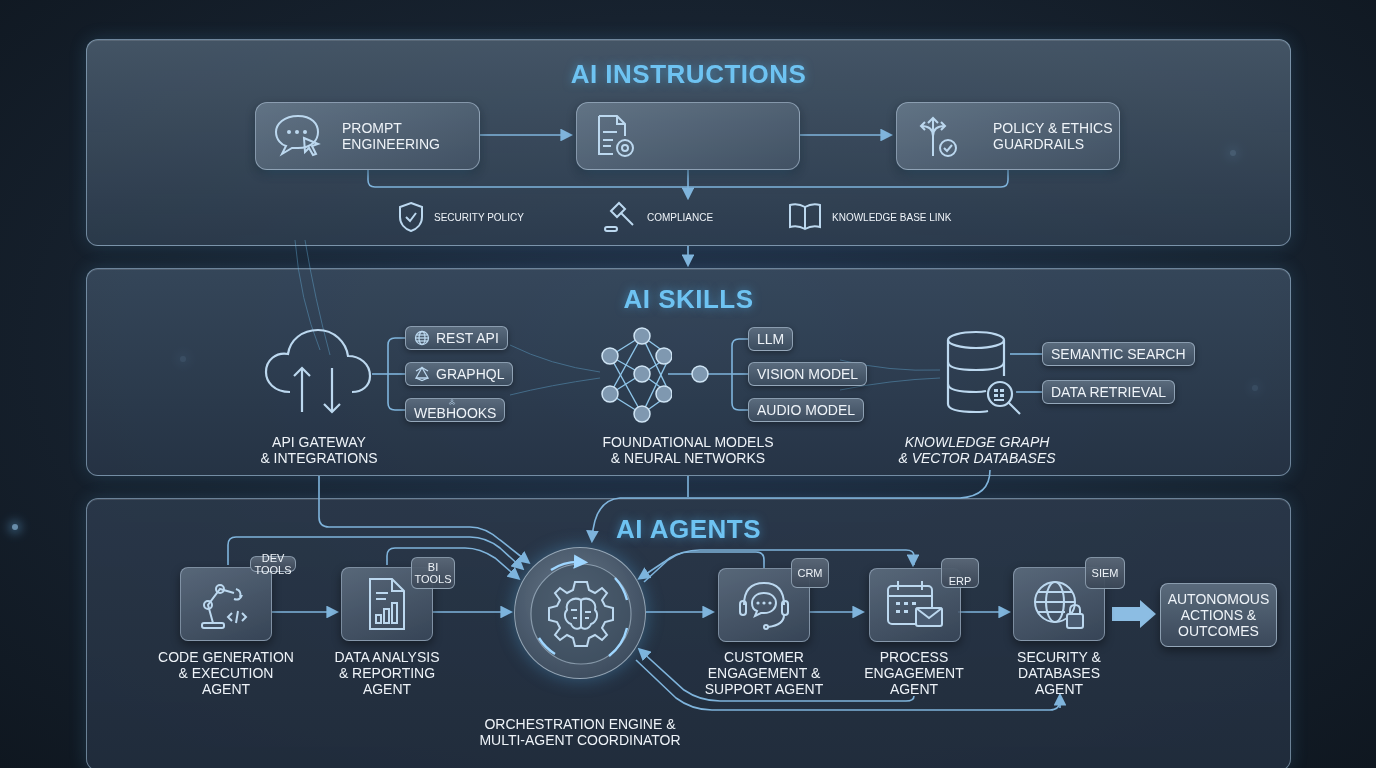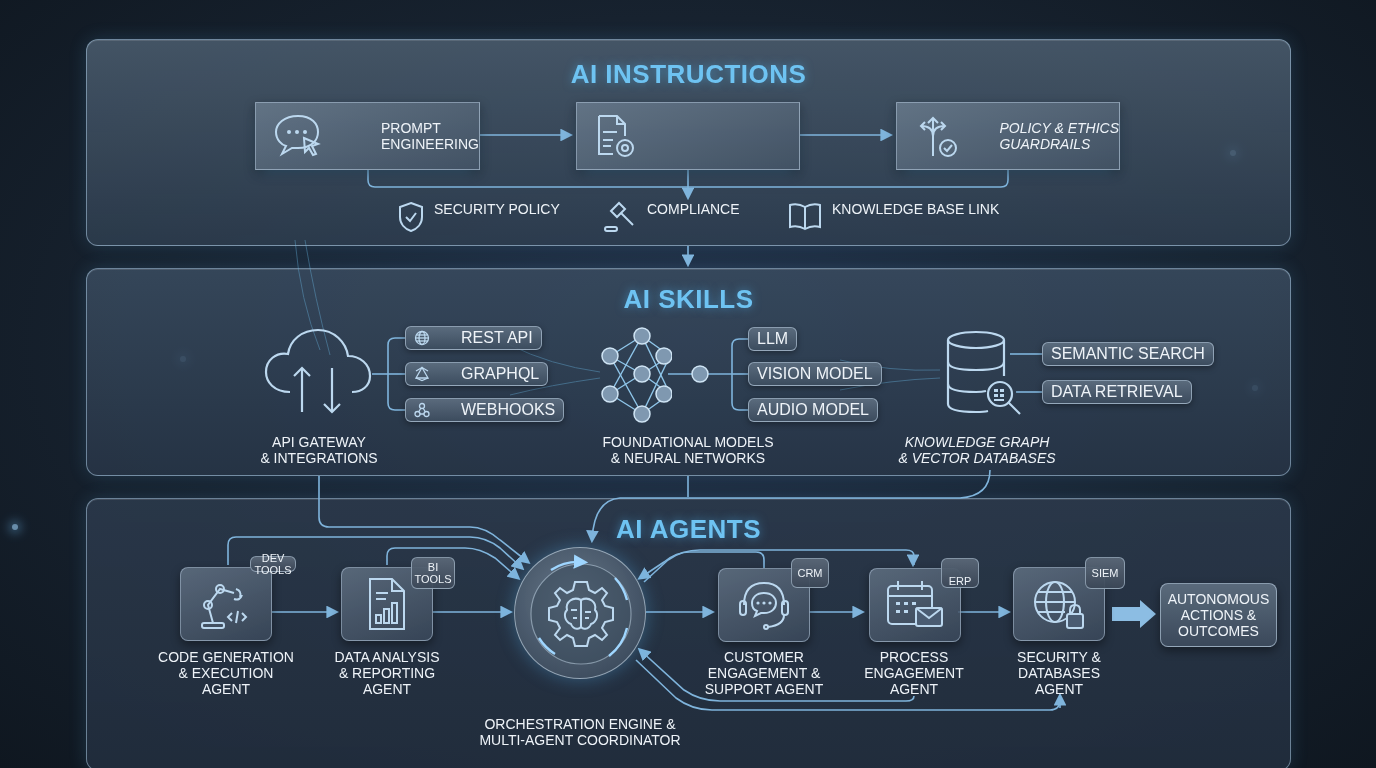--- a/index.html
+++ b/index.html
@@ -21,44 +21,44 @@
   #p-instr { top: 39px; height: 207px; }
   #p-skills { top: 268px; height: 208px; background: linear-gradient(180deg, rgba(58,76,96,0.85) 0%, rgba(40,54,72,0.85) 100%); }
   #p-agents { top: 498px; height: 273px; background: linear-gradient(180deg, rgba(44,58,76,0.88) 0%, rgba(34,46,62,0.9) 100%); }
   .panel-title {
     position: absolute; left: 0; right: 0; text-align: center;
     color: #6ec3f2; font-weight: bold; font-size: 26px; letter-spacing: 0.5px;
     text-shadow: 0 0 10px rgba(80,180,240,0.55);
   }
   .card {
     position: absolute;
-    border-radius: 0;
+    border-radius: 12px;
     border: 1.3px solid rgba(185, 205, 225, 0.55);
     background: linear-gradient(160deg, rgba(110,128,146,0.75) 0%, rgba(70,86,104,0.75) 100%);
     box-shadow: 0 4px 10px rgba(0,0,0,0.35), 0 6px 12px -6px rgba(90,180,240,0.45);
-    display: flex; align-items: center; justify-content: space-between;
+    display: flex; align-items: center;
   }
   .card .label {
     font-size: 14px; line-height: 16px; color: #eef3f8; text-transform: uppercase;
   }
   .pill {
     position: absolute; height: 24px; border-radius: 6px;
     border: 1.2px solid rgba(190,210,228,0.6);
     background: linear-gradient(180deg, rgba(95,112,130,0.9), rgba(62,78,96,0.9));
     box-shadow: 0 2px 6px rgba(0,0,0,0.35);
     display: flex; align-items: center; padding: 0 8px;
-    font-size: 16px; color: #eef3f8; white-space: nowrap; gap: 25px;
+    font-size: 14px; color: #eef3f8; white-space: nowrap;
   }
   .pill svg { margin-right: 6px; }
   .caption {
     position: absolute; text-align: center; font-size: 14px; line-height: 16px;
     color: #eef3f8; text-transform: uppercase;
   }
   .sub-item {
-    position: absolute; display: flex; font-size: 14px; color: #eef3f8;
+    position: absolute; display: flex; align-items: center; font-size: 10px; color: #eef3f8;
   }
   .sub-item svg { margin-right: 10px; }
   .agent-box {
     position: absolute; width: 92px; height: 74px; border-radius: 8px;
     border: 1.3px solid rgba(185,205,225,0.5);
     background: linear-gradient(160deg, rgba(100,116,134,0.8), rgba(58,72,90,0.85));
     box-shadow: 0 4px 10px rgba(0,0,0,0.4);
     display: flex; align-items: center; justify-content: center;
   }
   .tag {
@@ -206,21 +206,21 @@
       <line x1="20" y1="8" x2="20" y2="46"></line>
       <path d="M15,13 L20,8 L25,13"></path>
       <path d="M20,26 Q20,16 8,16"></path>
         <path d="M12,12 L8,16 L12,20"></path>
       <path d="M20,26 Q20,16 32,16"></path>
         <path d="M28,12 L32,16 L28,20"></path>
       <circle cx="35" cy="38" r="8"></circle>
         <path d="M31,38 L34,41 L39,35"></path>
     </g>
   </svg>
-  <div class="label" style="margin-left:14px;font-style:italic;">
+  <div class="label" style="margin-left:30px;">
     <div>POLICY &amp; ETHICS</div>
     <div>GUARDRAILS</div>
   </div>
 </div>
 
 <div class="sub-item" style="left:398px;top:201px;">
   <svg width="26" height="32" viewBox="0 0 26 32">
     <g stroke="#bcd8ef" stroke-width="2" fill="none">
         <path d="M13,2 L24,6 V16 C24,23 19,28 13,30 C7,28 2,23 2,16 V6 Z"></path>
         <path d="M8,16 L12,20 L18,12"></path>
@@ -275,21 +275,21 @@
 </div>
 <div class="pill" style="left:405px;top:362px;">
   <svg width="16" height="16" viewBox="0 0 16 16">
       <g stroke="#bcd8ef" stroke-width="1.3" fill="none">
         <path d="M8,1.5 L14,12 H2 Z"></path>
         <path d="M8,1.5 L2,5 M8,1.5 L14,5 M2,12 L8,14.5 L14,12"></path>
       </g>
     </svg>
   <span>GRAPHQL</span>
 </div>
-<div class="pill" style="left:405px;top:398px;">
+<div class="pill" style="left:405px;top:398px;flex-direction:column;">
   <svg width="16" height="16" viewBox="0 0 16 16">
       <g stroke="#bcd8ef" stroke-width="1.3" fill="none">
         <circle cx="8" cy="4" r="2.5"></circle>
         <circle cx="3.5" cy="12" r="2.5"></circle>
         <circle cx="12.5" cy="12" r="2.5"></circle>
         <path d="M7,6 L4.5,10 M9,6 L11.5,10 M6,12 H10"></path>
       </g>
     </svg>
   <span>WEBHOOKS</span>
 </div>

